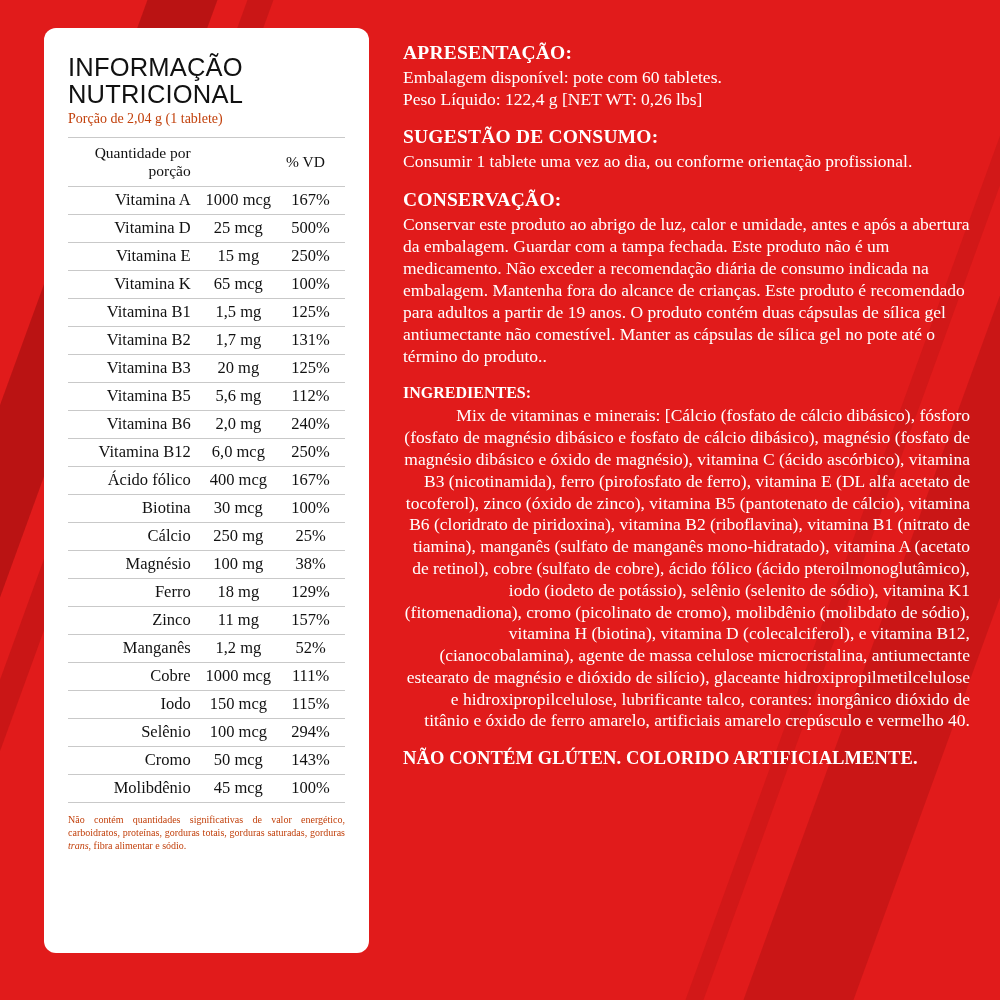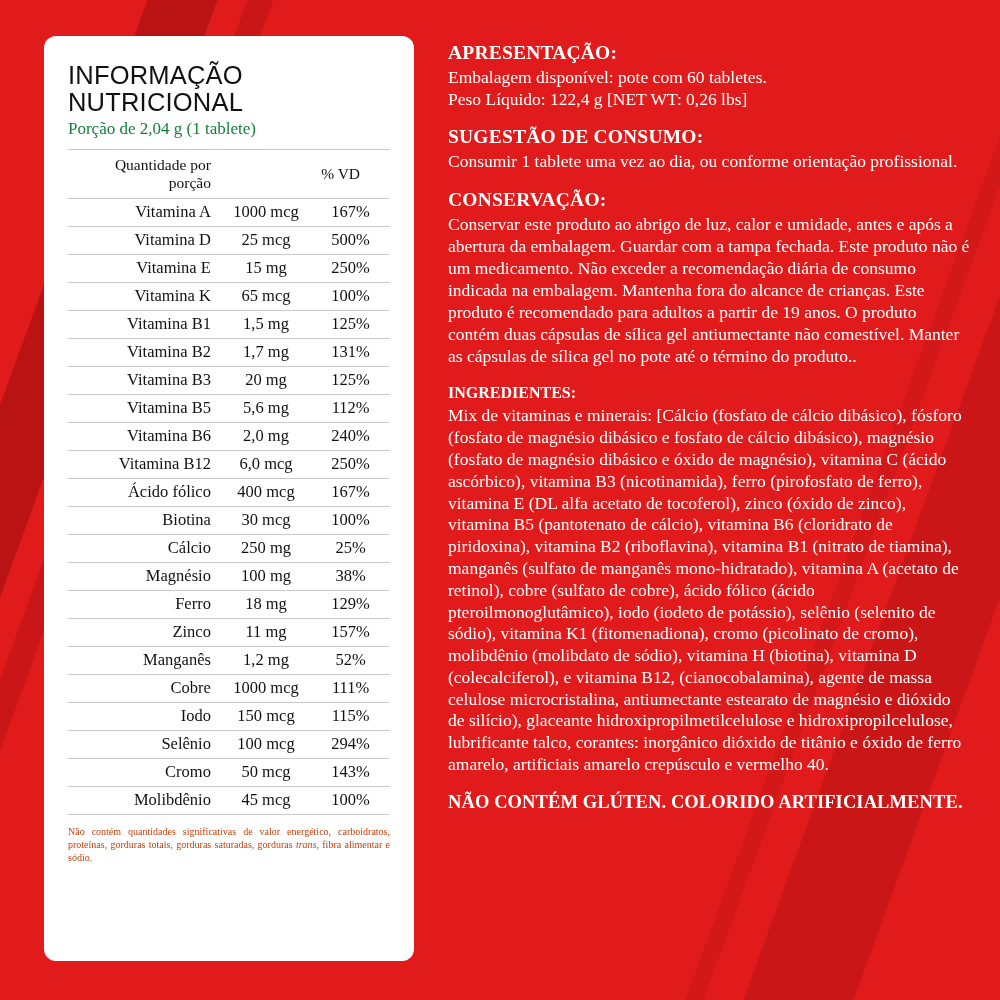--- a/index.html
+++ b/index.html
@@ -27,41 +27,40 @@
   .page {
     position: relative;
     width: 1000px;
     height: 1000px;
     display: flex;
     padding: 28px 30px 24px 44px;
   }
 
   
   .nutri-card {
-    width: 370px;
+    width: 325px;
     background: #ffffff;
     border-radius: 12px;
     padding: 26px 24px 18px 24px;
     display: flex;
     flex-direction: column;
     align-self: flex-start;
-    margin-top: 8px;
     height: 925px;
   }
   .nutri-title {
     font-size: 25.5px;
     letter-spacing: 0.2px;
     color: #111;
     line-height: 1.05;
     font-family: "Liberation Sans", sans-serif;
     font-weight: 400;
   }
   .nutri-sub {
-    font-size: 17px;
-    color: #15803d;
+    font-size: 14px;
+    color: #c2410c;
     margin-top: 3px;
     margin-bottom: 10px;
     font-family: "Liberation Serif", serif;
   }
   table.nutri {
     width: 100%;
     border-collapse: collapse;
     font-size: 16.5px;
     color: #111;
   }
@@ -116,20 +115,21 @@
   .sec-body.tight { margin-bottom: 16px; }
   .ing-head {
     font-family: "Liberation Serif", serif;
     font-weight: bold;
     font-size: 16px;
     margin-bottom: 3px;
   }
   .ing-body {
     font-size: 17.5px;
     line-height: 1.245;
+    text-align: right;
   }
   .gluten {
     margin-top: 16px;
     font-family: "Liberation Serif", serif;
     font-weight: bold;
     font-size: 18.5px;
     letter-spacing: 0.1px;
   }
 </style>
 </head>

